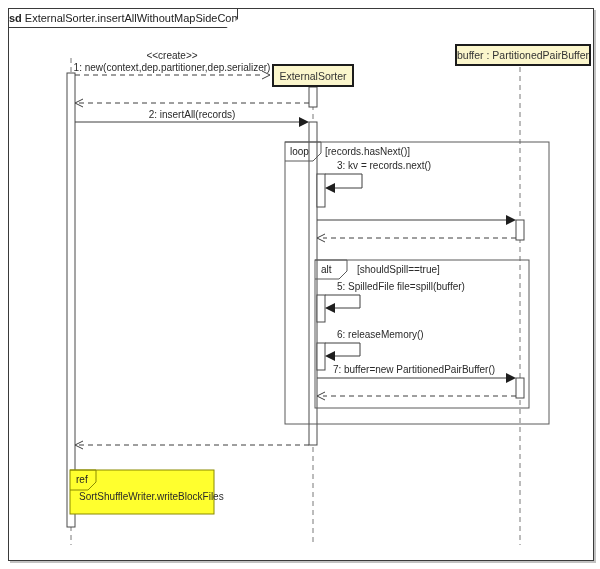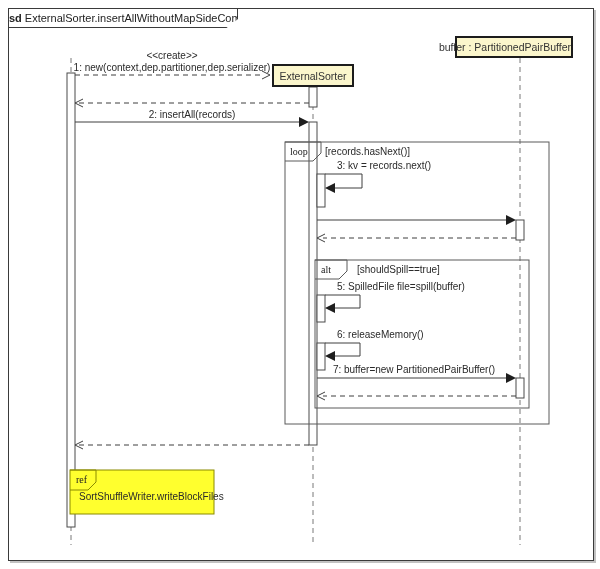--- a/index.html
+++ b/index.html
@@ -26,21 +26,21 @@
     background:#FBF6CC;border:2px solid #1c1c1c;box-sizing:border-box;
     display:flex;align-items:center;justify-content:center;
     font-size:10.5px;color:#333;white-space:nowrap;z-index:3;
   }
   svg.layer{position:absolute;left:0;top:0;z-index:2;}
   .lbl{
     position:absolute;z-index:4;font-size:10px;color:#2a2a2a;
     white-space:nowrap;line-height:12px;
   }
   .ctr{transform:translateX(-50%);}
-  .op{font-size:10px;color:#222;font-family:Liberation Serif, serif;}
+  .op{font-size:10px;color:#222;}
 </style>
 </head>
 <body>
 
 <div id="canvas">
 
   <div id="frame" class="abs"></div>
   <div id="title-tab" class="abs">
     <span class="kw">sd</span>
     <span>ExternalSorter.insertAllWithoutMapSideCombime</span>
@@ -111,21 +111,21 @@
       <path d="M516,220 L506,215 L506,225 Z"></path>
       <path d="M325,308 L335,303 L335,313 Z"></path>
       <path d="M325,356 L335,351 L335,361 Z"></path>
       <path d="M516,378 L506,373 L506,383 Z"></path>
     </g>
   </svg>
 
   <div class="head abs" style="left:272px;top:64px;width:82px;height:23px;">
     <span>ExternalSorter</span>
   </div>
-  <div class="head abs" style="left:455px;top:36px;width:118px;height:22px;justify-content:flex-end;">
+  <div class="head abs" style="left:455px;top:44px;width:136px;height:22px;">
     <span>buffer : PartitionedPairBuffer</span>
   </div>
 
   <div class="lbl ctr" style="left:172px;top:50px;">&lt;&lt;create&gt;&gt;</div>
   <div class="lbl ctr" style="left:172px;top:62px;">1: new(context,dep.partitioner,dep.serializer)</div>
   <div class="lbl ctr" style="left:192px;top:109px;">2: insertAll(records)</div>
   <div class="lbl" style="left:337px;top:160px;">3: kv = records.next()</div>
   <div class="lbl" style="left:337px;top:281px;">5: SpilledFile file=spill(buffer)</div>
   <div class="lbl" style="left:337px;top:329px;">6: releaseMemory()</div>
   <div class="lbl ctr" style="left:414px;top:364px;">7: buffer=new PartitionedPairBuffer()</div>

